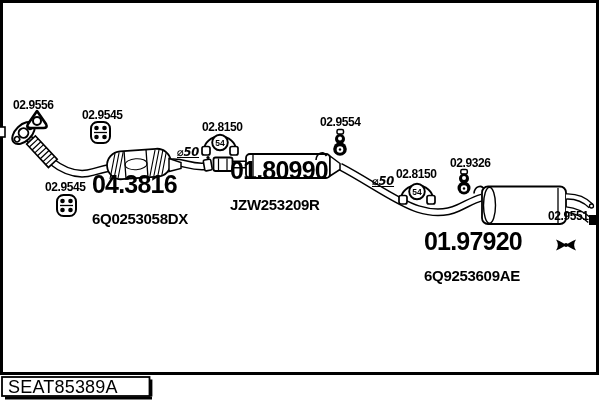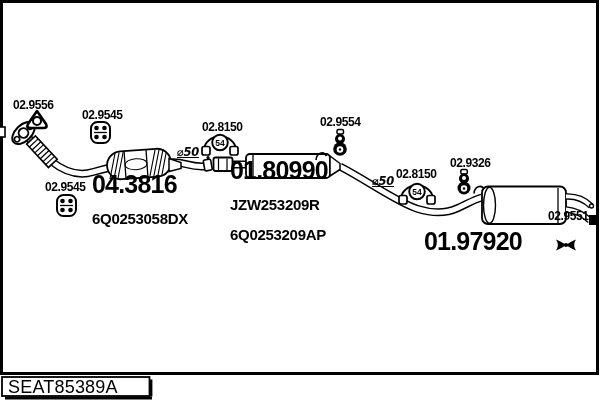--- a/index.html
+++ b/index.html
@@ -190,21 +190,21 @@
   <div class="dia" style="left:372px;top:175px">⌀50</div>
 
   <div class="part" style="left:92px;top:173px;width:116px">
     <div class="code">04.3816</div>
     <div class="sub">6Q0253058DX</div>
   </div>
 
   <div class="part" style="left:230px;top:159px;width:116px">
     <div class="code">01.80990</div>
     <div class="sub">JZW253209R</div>
-    <div class="sub">6Q0253209AP</div>
   </div>
 
   <div class="part" style="left:424px;top:230px;width:116px">
     <div class="code">01.97920</div>
+    <div class="sub">6Q9253609AE</div>
   </div>
 
   <div class="title-text">SEAT85389A</div>
 </div>
 
 </body></html>

